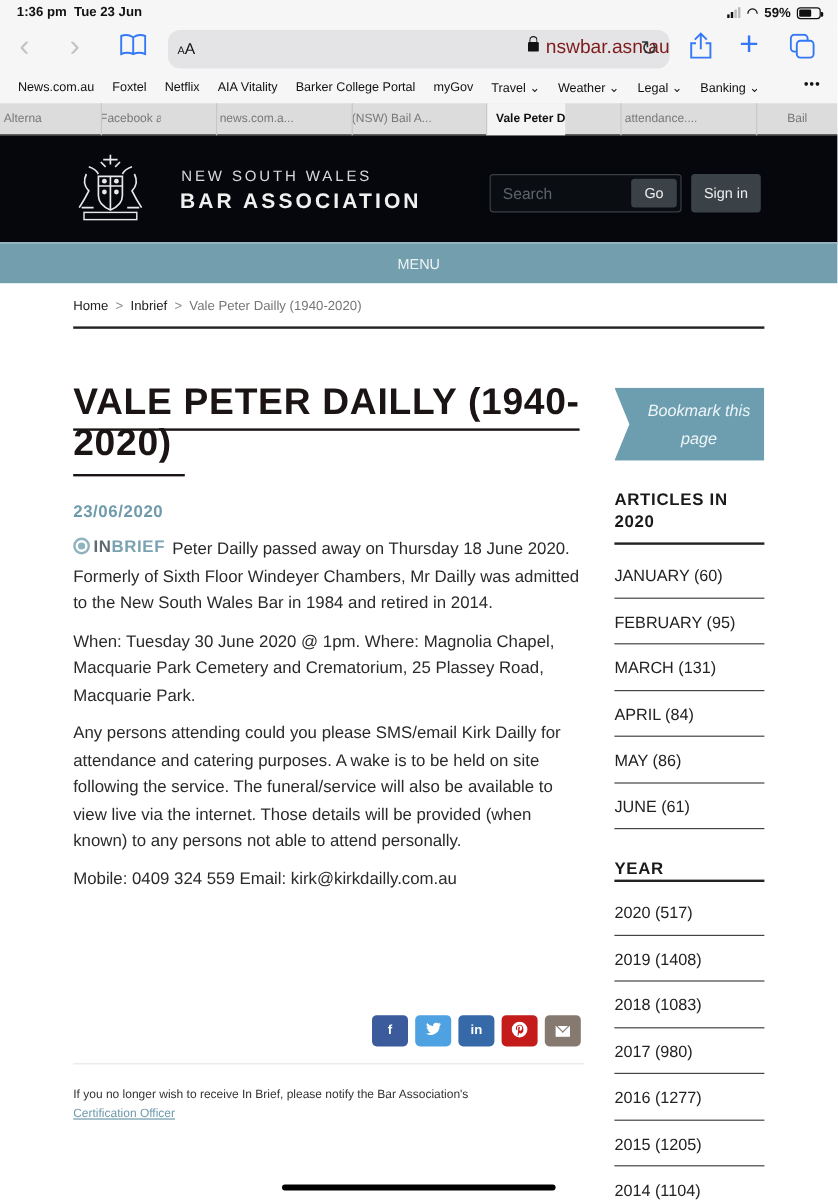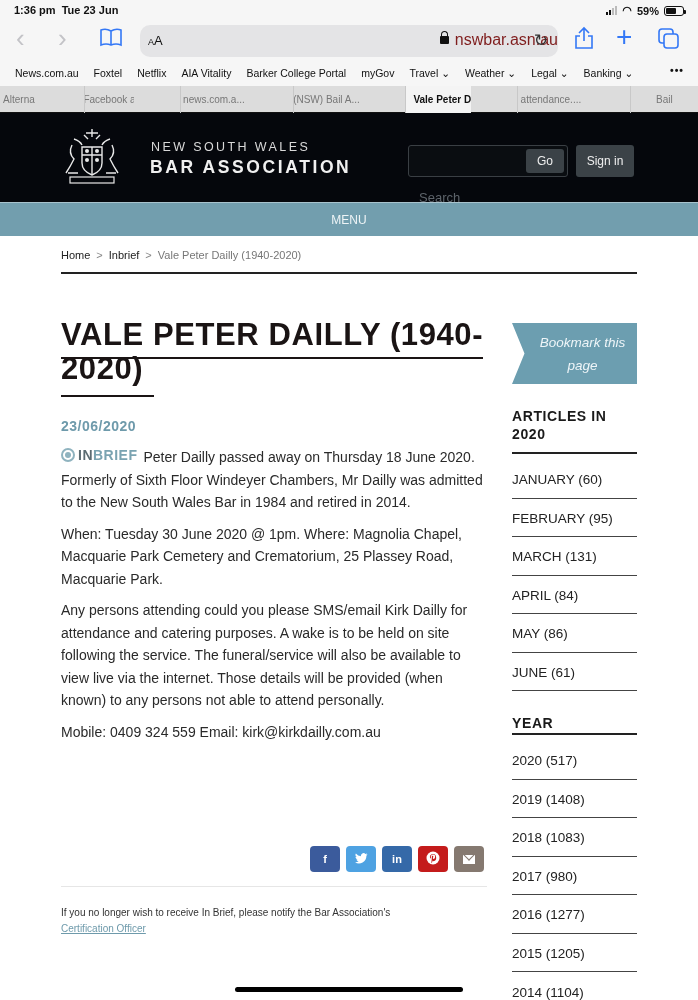--- a/index.html
+++ b/index.html
@@ -39,21 +39,21 @@
   .tab { height: 27px; font-size: 10px; color: #777; display: flex; align-items: center; justify-content: center; border-left: 1px solid #c8c8c8; white-space: nowrap; overflow: hidden; }
   .tab.active { background: #f4f4f4; color: #111; font-weight: bold; }
   .tab .close-x { display: inline-block; width: 11px; height: 11px; background: #8c8c8c; color: #fff; font-size: 9px; line-height: 11px; text-align: center; margin-right: 8px; border-radius: 2px; }
 
   
   .site-header { position: absolute; top: 113px; left: 0; width: 698px; height: 89px; background: #05070c; }
   .crest { position: absolute; left: 60px; top: 14px; width: 64px; height: 62px; }
   .brand1 { position: absolute; left: 151px; top: 27px; color: #d9d9d9; font-size: 12.5px; letter-spacing: 2.4px; }
   .brand2 { position: absolute; left: 150px; top: 44px; color: #f0f0f0; font-size: 17.5px; letter-spacing: 2.6px; font-weight: bold; }
   .search-box { position: absolute; left: 408px; top: 32px; width: 160px; height: 32px; border: 1px solid #3a3f44; border-radius: 3px; background: #0a0d11; }
-  .search-box input { position: absolute; left: 0; top: 0; width: 110px; height: 30px; background: transparent; border: none; color: #ccc; font-size: 13px; padding-left: 10px; font-family: "Liberation Sans", sans-serif; margin-top: 36px; }
+  .search-box input { position: absolute; left: 0; top: 0; width: 110px; height: 30px; background: transparent; border: none; color: #ccc; font-size: 13px; padding-left: 10px; font-family: "Liberation Sans", sans-serif; }
   .search-box input::placeholder { color: #5d636a; }
   .go-btn { position: absolute; right: 3px; top: 3px; width: 38px; height: 24px; background: #3b4247; color: #eee; font-size: 12px; border-radius: 3px; display: flex; align-items: center; justify-content: center; }
   .signin-btn { position: absolute; left: 576px; top: 32px; width: 58px; height: 32px; background: #3b4247; color: #eee; font-size: 12px; border-radius: 3px; display: flex; align-items: center; justify-content: center; }
 
   .menu-bar { position: absolute; top: 202px; left: 0; width: 698px; height: 34px; background: #729eae; border-top: 1px solid #a8c3cd; color: #eef4f6; font-size: 12px; display: flex; align-items: center; justify-content: center; }
 
   
   .breadcrumb { position: absolute; top: 249px; left: 61px; font-size: 11px; color: #222; display: flex; gap: 6px; }
   .breadcrumb .sep { color: #888; }
   .breadcrumb .current { color: #777; }

